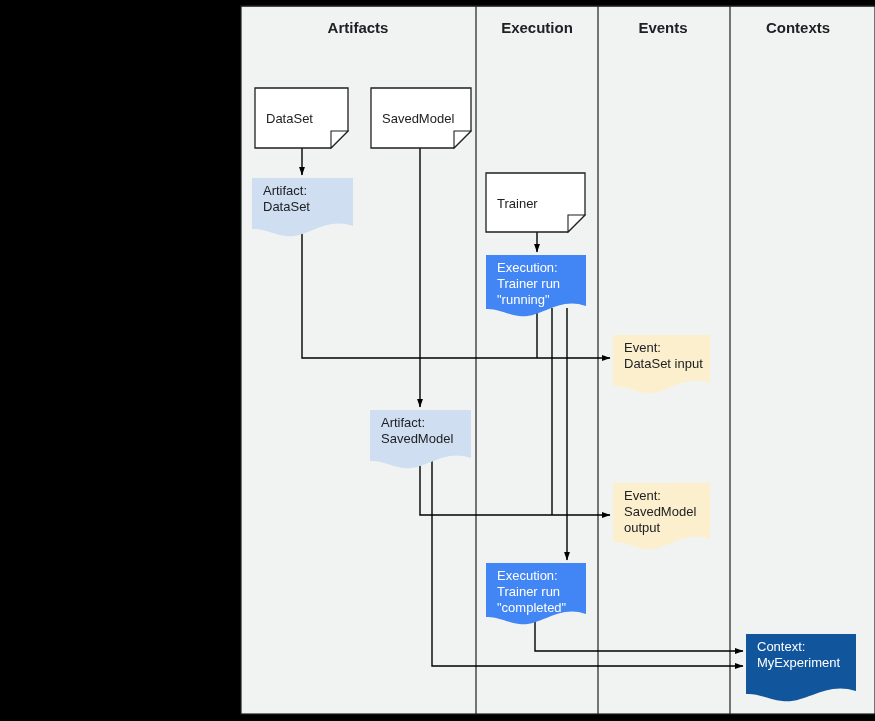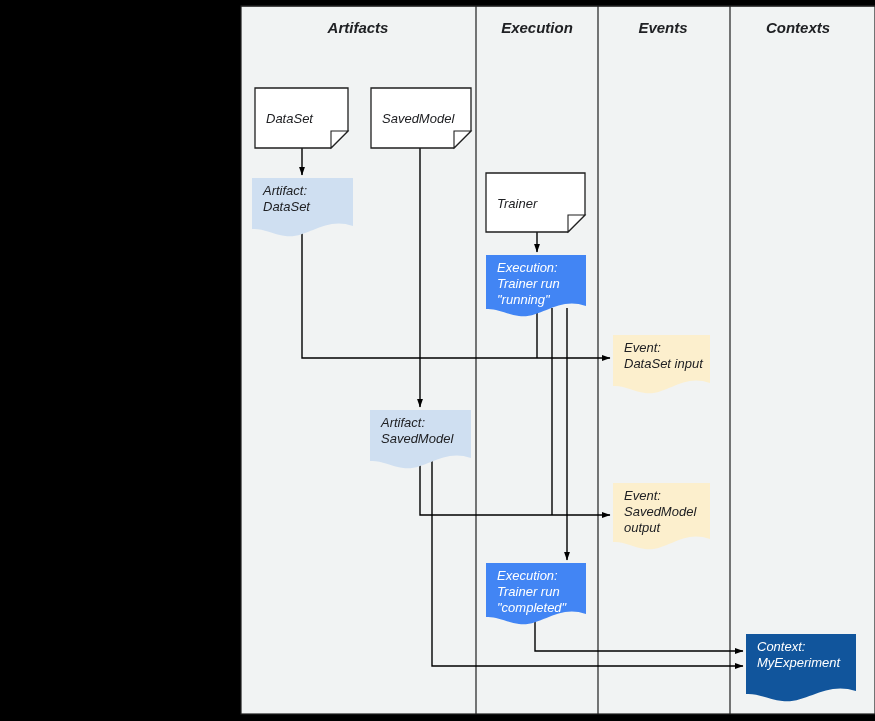--- a/index.html
+++ b/index.html
@@ -9,21 +9,20 @@
     width: 875px;
     height: 721px;
     overflow: hidden;
   }
   #stage {
     position: relative;
     width: 875px;
     height: 721px;
     background: #0ea5e9;
     font-family: "Liberation Sans", sans-serif;
-    font-style: italic;
   }
   svg#diagram {
     position: absolute;
     left: 0;
     top: 0;
     width: 875px;
     height: 721px;
     display: block;
   }
   .lane-title {

